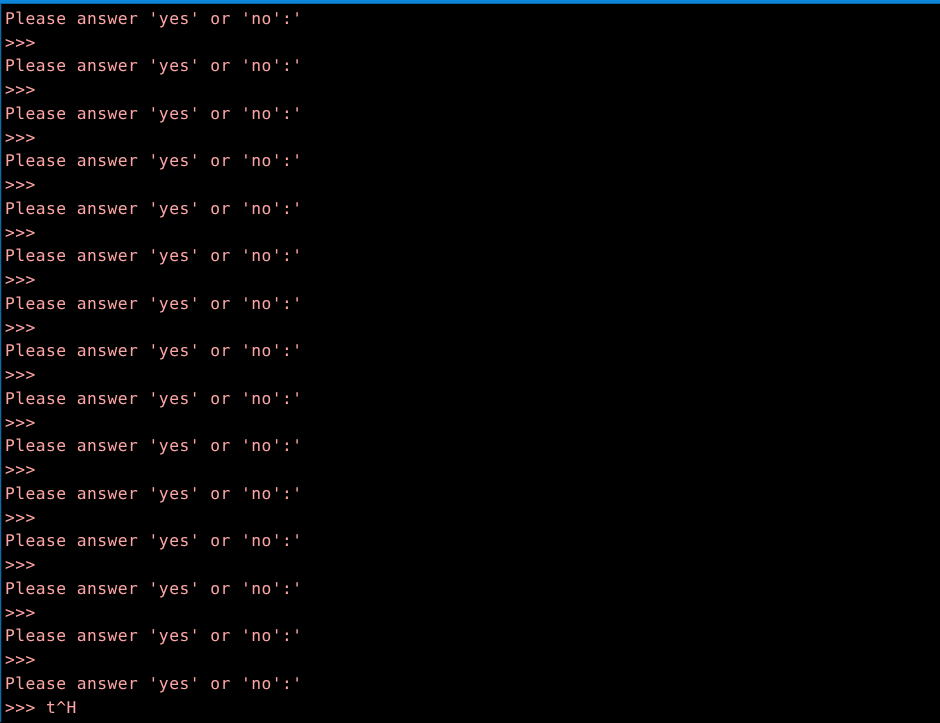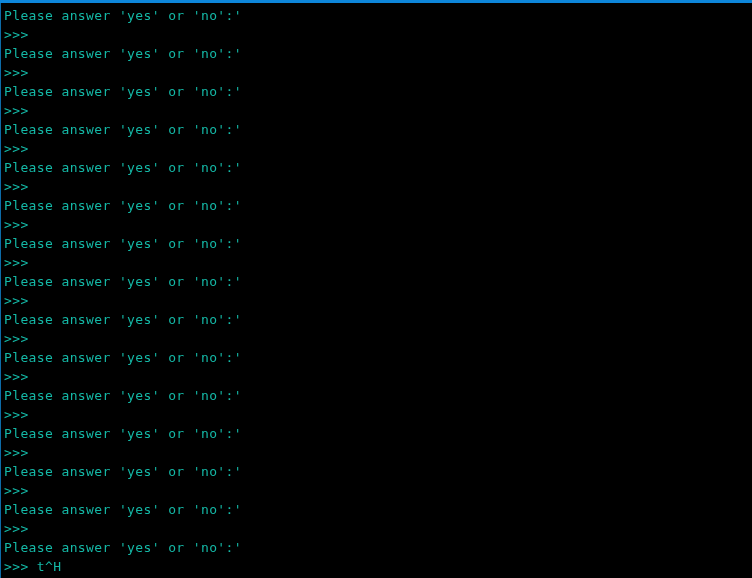--- a/index.html
+++ b/index.html
@@ -42,21 +42,21 @@
     position: absolute;
     top: 3px;
     left: 0;
     width: 752px;
     height: 575px;
     padding: 3px 0 0 4px;
     box-sizing: border-box;
     font-family: "DejaVu Sans Mono", "Liberation Mono", monospace;
     font-size: 13px;
     line-height: 19px;
-    color: #14b8a6;
+    color: #fca5a5;
     white-space: pre;
     overflow: hidden;
   }
 
   .terminal-line {
     height: 19px;
     line-height: 19px;
     white-space: pre;
     letter-spacing: 0.38px;
   }

